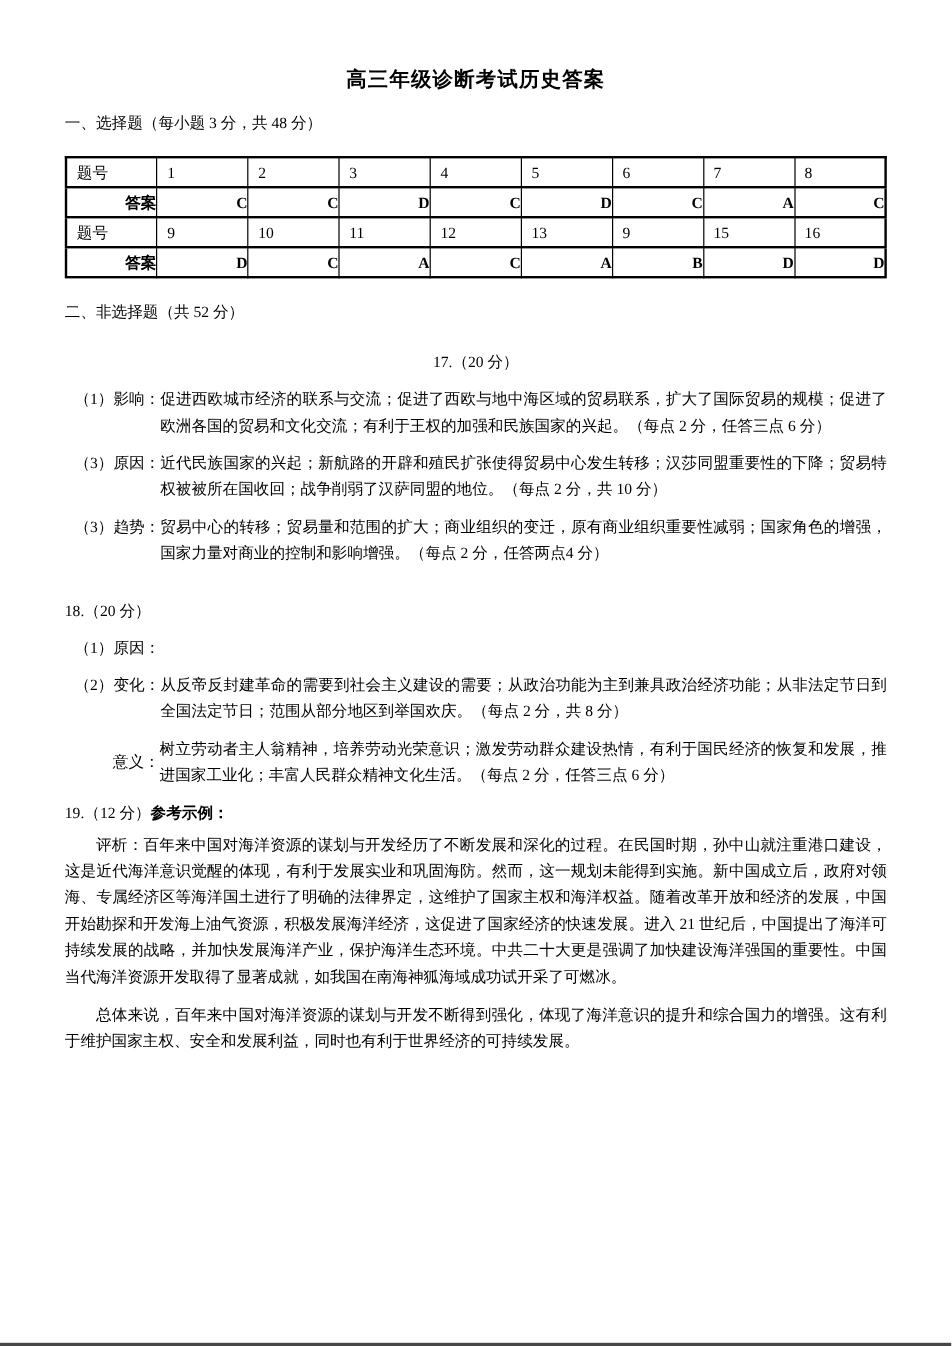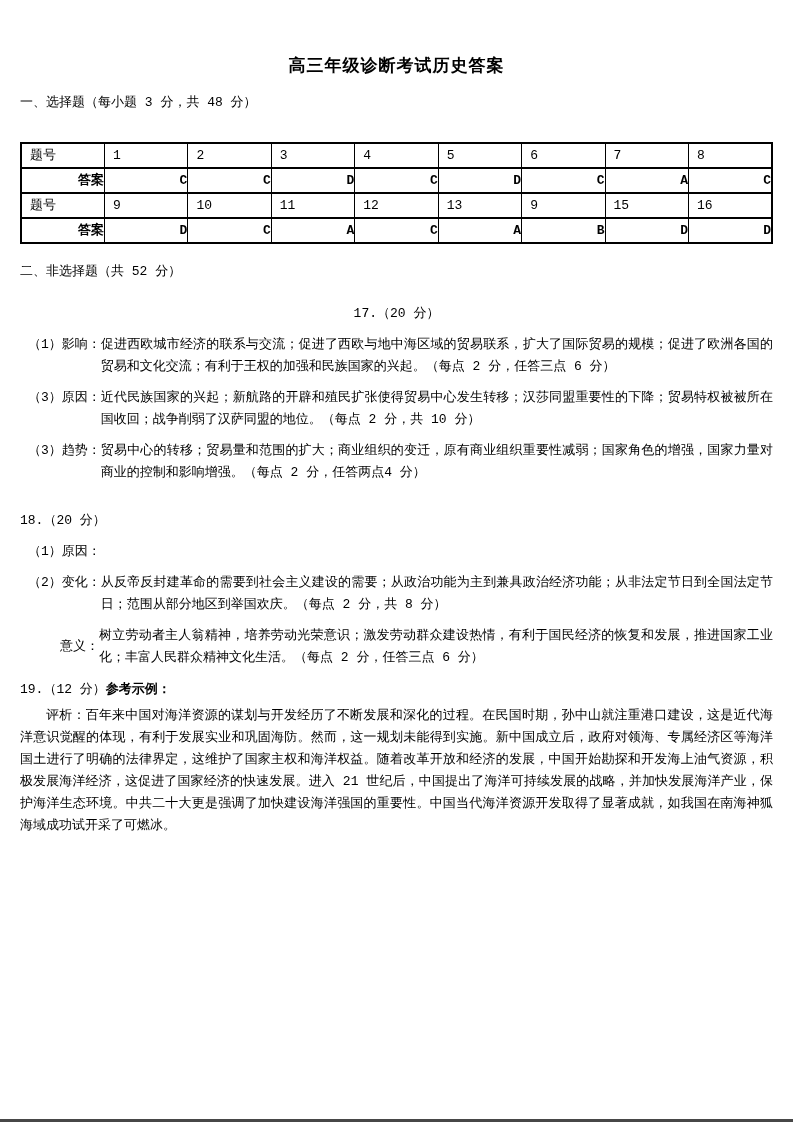--- a/index.html
+++ b/index.html
@@ -8,33 +8,33 @@
     width:793px;
     height:1122px;
     background:#ffffff;
     overflow:hidden;
     font-family:"Liberation Serif","DejaVu Serif",serif;
     font-size:13px;
     line-height:22px;
     color:#000;
     box-sizing:border-box;
   }
-  .content{padding:0 20px;font-family:Liberation Mono, monospace;}
+  .content{padding:0 54px;}
   .title{
     margin:0;
     padding-top:56px;
     text-align:center;
     font-size:17px;
     font-weight:bold;
     letter-spacing:1px;
   }
   .heading{margin-top:14px;}
   .answer-table{
     width:100%;
-    margin-top:28px;
+    margin-top:16px;
     border-collapse:collapse;
     table-layout:fixed;
     border:2px solid #000;
   }
   .answer-table td{
     border:1px solid #000;
     height:23px;
     padding:0 0 0 8px;
     vertical-align:middle;
     font-size:13px;
@@ -156,17 +156,18 @@
     <div class="answer-item sub">
       <span class="marker">意义：</span>
       <span class="atext">树立劳动者主人翁精神，培养劳动光荣意识；激发劳动群众建设热情，有利于国民经济的恢复和发展，推进国家工业化；丰富人民群众精神文化生活。（每点 2 分，任答三点 6 分）</span>
     </div>
 
     <div class="q-label" style="margin-top:10px;">
       <span>19.（12 分）</span><span class="bold-inline">参考示例：</span>
     </div>
 
     <p class="para">评析：百年来中国对海洋资源的谋划与开发经历了不断发展和深化的过程。在民国时期，孙中山就注重港口建设，这是近代海洋意识觉醒的体现，有利于发展实业和巩固海防。然而，这一规划未能得到实施。新中国成立后，政府对领海、专属经济区等海洋国土进行了明确的法律界定，这维护了国家主权和海洋权益。随着改革开放和经济的发展，中国开始勘探和开发海上油气资源，积极发展海洋经济，这促进了国家经济的快速发展。进入 21 世纪后，中国提出了海洋可持续发展的战略，并加快发展海洋产业，保护海洋生态环境。中共二十大更是强调了加快建设海洋强国的重要性。中国当代海洋资源开发取得了显著成就，如我国在南海神狐海域成功试开采了可燃冰。</p>
+    <p class="para second">总体来说，百年来中国对海洋资源的谋划与开发不断得到强化，体现了海洋意识的提升和综合国力的增强。这有利于维护国家主权、安全和发展利益，同时也有利于世界经济的可持续发展。</p>
 
   </div>
 
   <div class="bottom-bar"></div>
 </div>
 
 </body></html>

